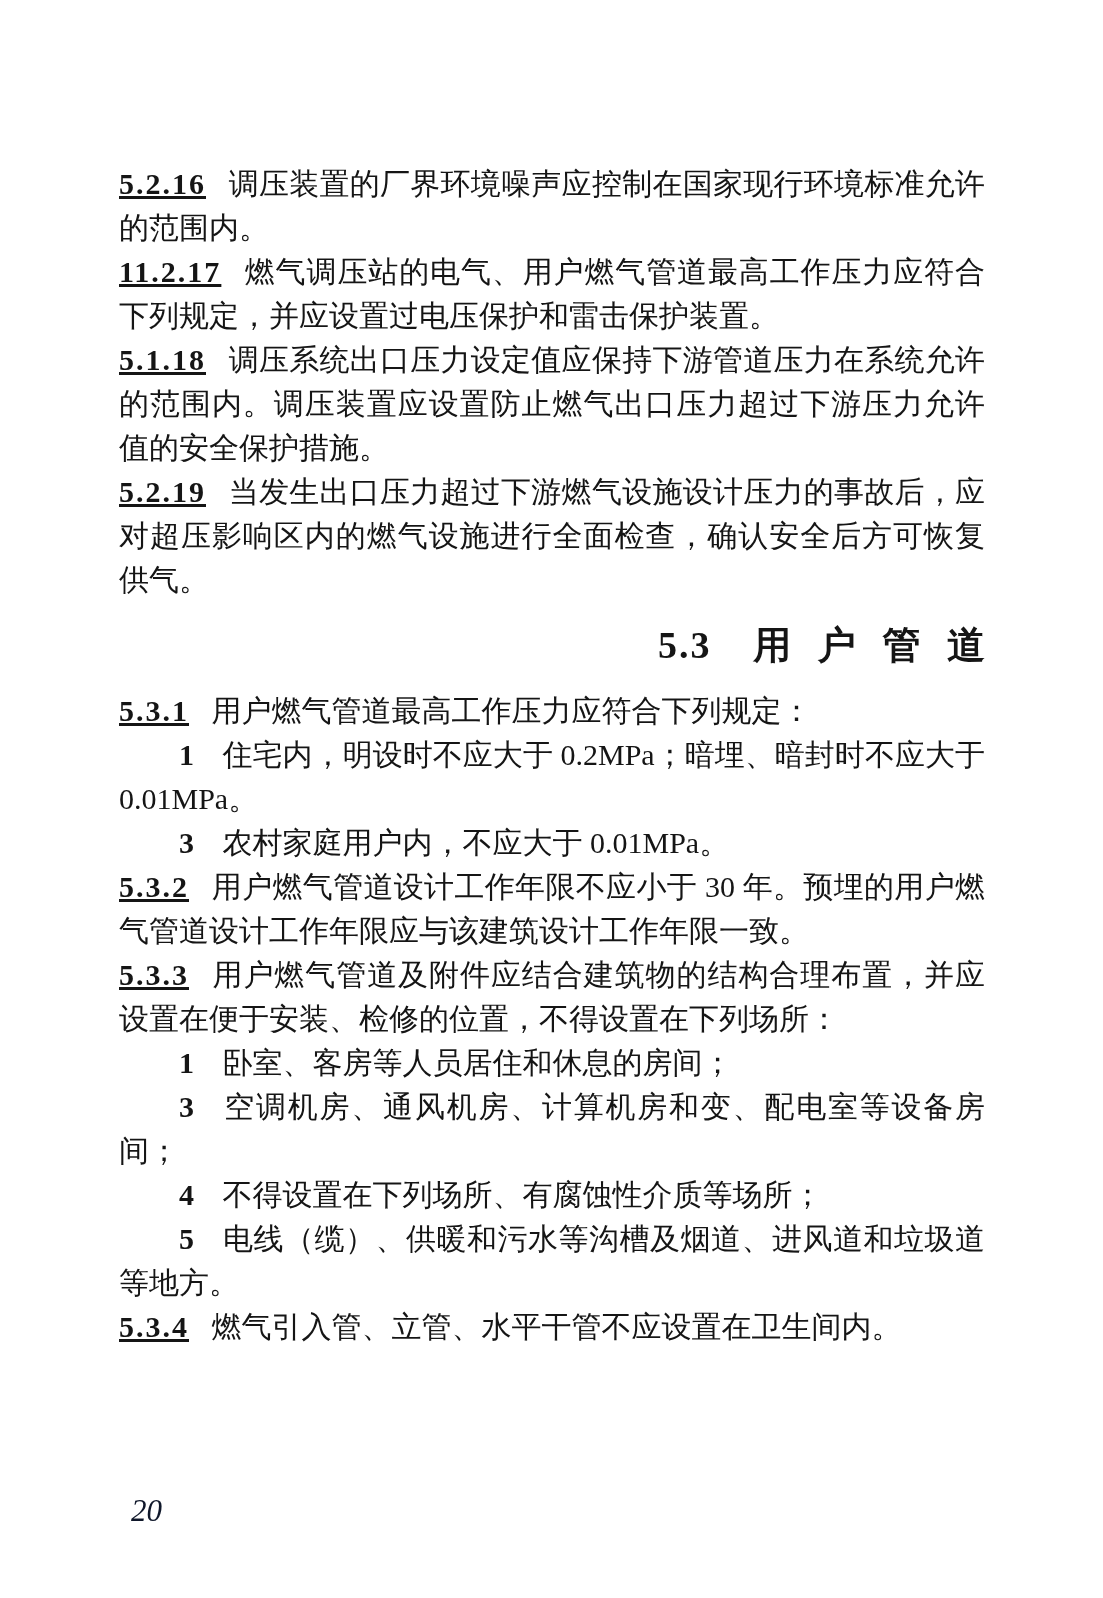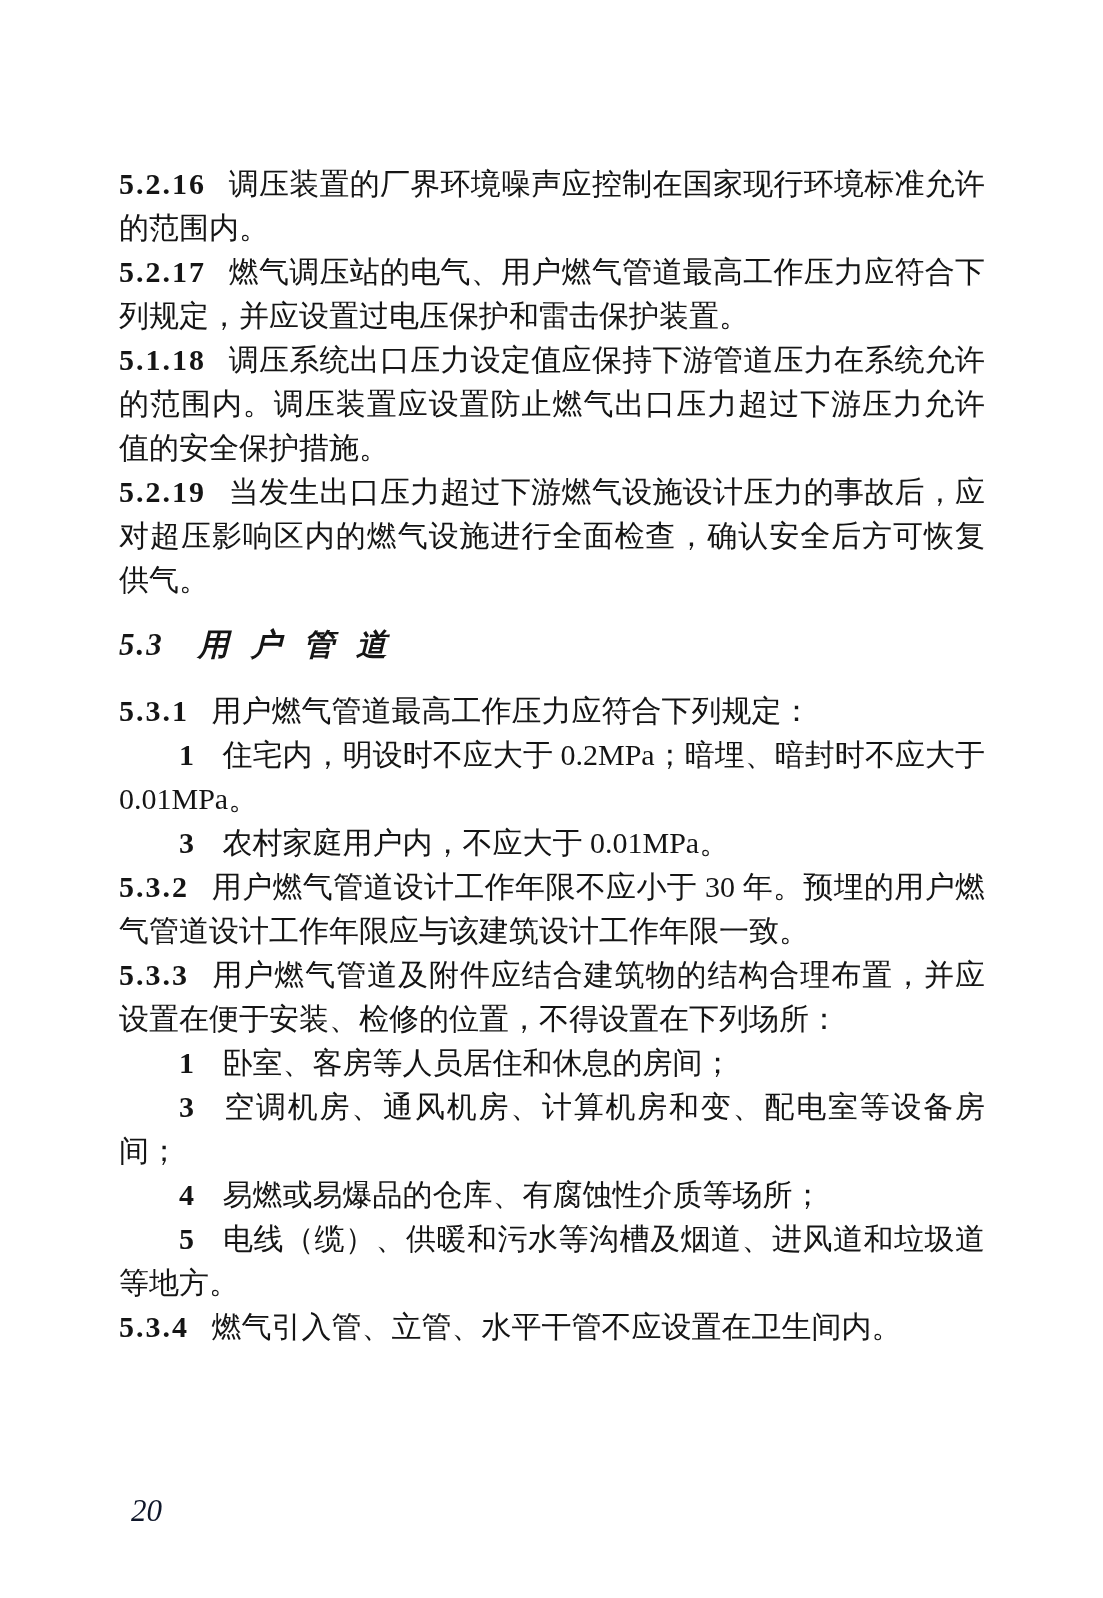--- a/index.html
+++ b/index.html
@@ -31,37 +31,37 @@
   }
   .content p {
     margin: 0;
     padding: 0;
   }
   
   .clause .cnum {
     font-weight: bold;
     letter-spacing: 2px;
     margin-right: 0.75em;
+    text-decoration: underline;
   }
   
   .item {
     text-indent: 2em;
   }
   .item .inum {
     font-weight: bold;
     margin-right: 0.95em;
   }
   .section-heading {
     margin: 21px 0 22px 0;
-    font-size: 31px;
+    font-size: 38px;
     font-weight: bold;
     line-height: 44px;
-    text-align: left;
+    text-align: right;
     text-indent: 0;
-    font-style: italic;
   }
   .section-heading .hnum {
     letter-spacing: 2px;
     margin-right: 1.1em;
   }
   .section-heading .htitle {
     letter-spacing: 0.7em;
     margin-right: -0.7em;
   }
   .page-number {
@@ -75,21 +75,21 @@
   }
 </style>
 </head>
 <body>
 
 <div class="page">
   <main class="content">
 
     <p class="clause"><span class="cnum">5.2.16</span><span class="ctext">调压装置的厂界环境噪声应控制在国家现行环境标准允许的范围内。</span></p>
 
-    <p class="clause"><span class="cnum">5.2.17</span><span class="ctext">燃气调压站的电气、用户燃气管道最高工作压力应符合下列规定，并应设置过电压保护和雷击保护装置。</span></p>
+    <p class="clause"><span class="cnum">11.2.17</span><span class="ctext">燃气调压站的电气、用户燃气管道最高工作压力应符合下列规定，并应设置过电压保护和雷击保护装置。</span></p>
 
     <p class="clause"><span class="cnum">5.1.18</span><span class="ctext">调压系统出口压力设定值应保持下游管道压力在系统允许的范围内。调压装置应设置防止燃气出口压力超过下游压力允许值的安全保护措施。</span></p>
 
     <p class="clause"><span class="cnum">5.2.19</span><span class="ctext">当发生出口压力超过下游燃气设施设计压力的事故后，应对超压影响区内的燃气设施进行全面检查，确认安全后方可恢复供气。</span></p>
 
     <h2 class="section-heading"><span class="hnum">5.3</span><span class="htitle">用户管道</span></h2>
 
     <p class="clause"><span class="cnum">5.3.1</span><span class="ctext">用户燃气管道最高工作压力应符合下列规定：</span></p>
 
     <p class="item"><span class="inum">1</span><span class="itext">住宅内，明设时不应大于 0.2MPa；暗埋、暗封时不应大于 0.01MPa。</span></p>
@@ -99,21 +99,21 @@
 
     <p class="clause"><span class="cnum">5.3.2</span><span class="ctext">用户燃气管道设计工作年限不应小于 30 年。预埋的用户燃气管道设计工作年限应与该建筑设计工作年限一致。</span></p>
 
     <p class="clause"><span class="cnum">5.3.3</span><span class="ctext">用户燃气管道及附件应结合建筑物的结构合理布置，并应设置在便于安装、检修的位置，不得设置在下列场所：</span></p>
 
     <p class="item"><span class="inum">1</span><span class="itext">卧室、客房等人员居住和休息的房间；</span></p>
 
 
     <p class="item"><span class="inum">3</span><span class="itext">空调机房、通风机房、计算机房和变、配电室等设备房间；</span></p>
 
-    <p class="item"><span class="inum">4</span><span class="itext">易燃或易爆品的仓库、有腐蚀性介质等场所；</span></p>
+    <p class="item"><span class="inum">4</span><span class="itext">不得设置在下列场所、有腐蚀性介质等场所；</span></p>
 
     <p class="item"><span class="inum">5</span><span class="itext">电线（缆）、供暖和污水等沟槽及烟道、进风道和垃圾道等地方。</span></p>
 
     <p class="clause"><span class="cnum">5.3.4</span><span class="ctext">燃气引入管、立管、水平干管不应设置在卫生间内。</span></p>
 
   </main>
 
   <div class="page-number">20</div>
 </div>
 

